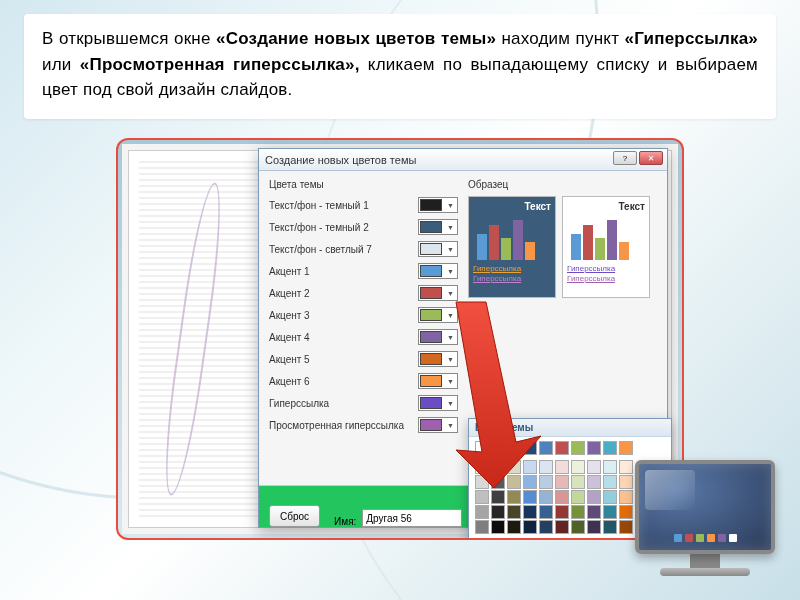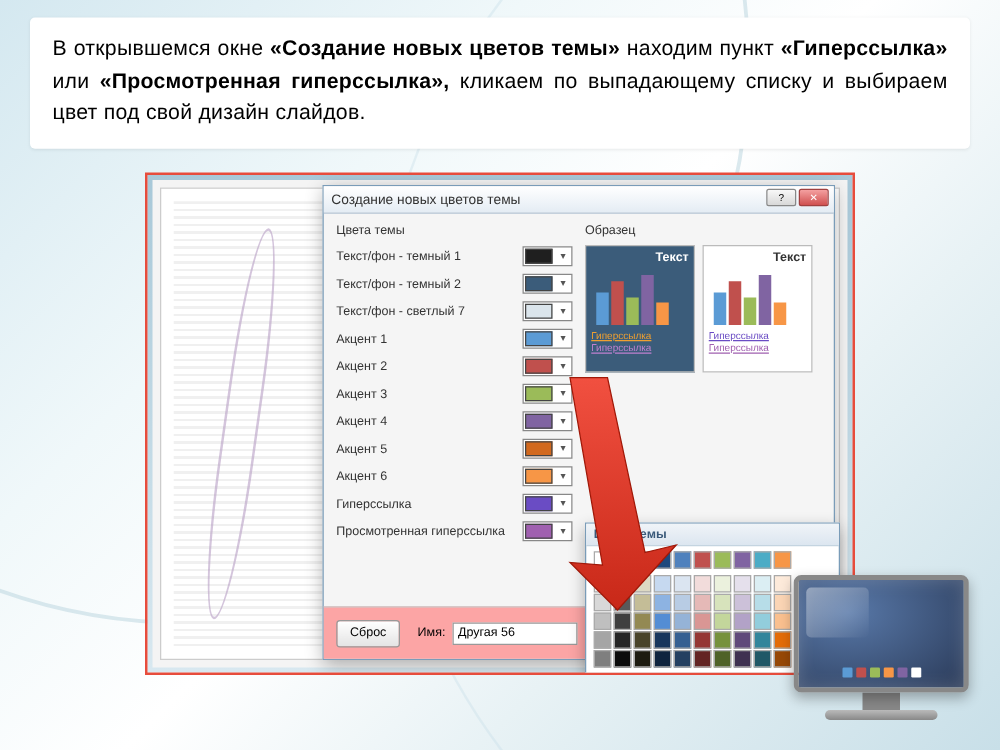--- a/index.html
+++ b/index.html
@@ -28,21 +28,21 @@
       line-height: 1.5;
       letter-spacing: 0.2px;
     }
     .intro b { font-weight: 700; }
 
     .screenshot-box {
       position: absolute;
       top: 138px; left: 116px;
       width: 568px; height: 402px;
       border: 2px solid #e74c3c;
-      border-radius: 0;
+      border-radius: 12px;
       background: linear-gradient(180deg, #a8c8d8 0%, #d8e8f0 100%);
       overflow: hidden;
     }
     .ppt-bg {
       position: absolute; inset: 4px;
       background: #f4f4f4;
     }
     .ppt-slide {
       position: absolute;
       top: 6px; left: 6px; right: 6px; bottom: 6px;
@@ -131,22 +131,22 @@
     .preview-links { display: flex; flex-direction: column; gap: 1px; font-size: 8px; }
     .preview-links .l1 { color: #f0a030; text-decoration: underline; }
     .preview-links .l2 { color: #c080d0; text-decoration: underline; }
     .preview-card.light .preview-links .l1 { color: #6a4cc4; }
     .preview-card.light .preview-links .l2 { color: #a060b0; }
 
     .dialog-footer {
       position: absolute; left: 0; right: 0; bottom: 0;
       height: 42px;
       border-top: 1px solid #ccc;
-      background: #fca5a5;
-      display: flex; align-items: center;
+      background: #22c55e;
+      display: flex; align-items: flex-end;
       padding: 0 10px;
       gap: 6px;
     }
     .footer-btn {
       height: 22px;
       border: 1px solid #999;
       background: linear-gradient(180deg,#fff,#e4e4e4);
       padding: 0 10px;
       font-size: 10px;
       border-radius: 3px;

